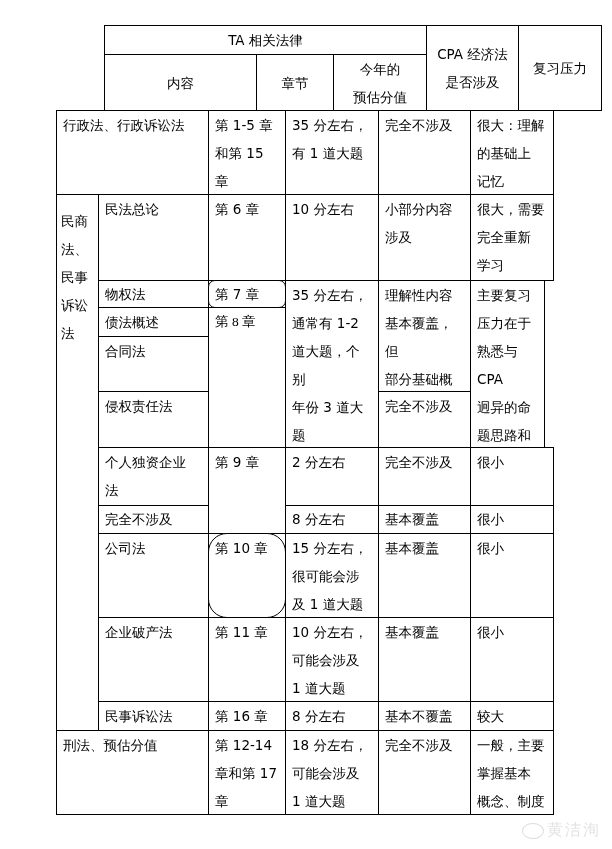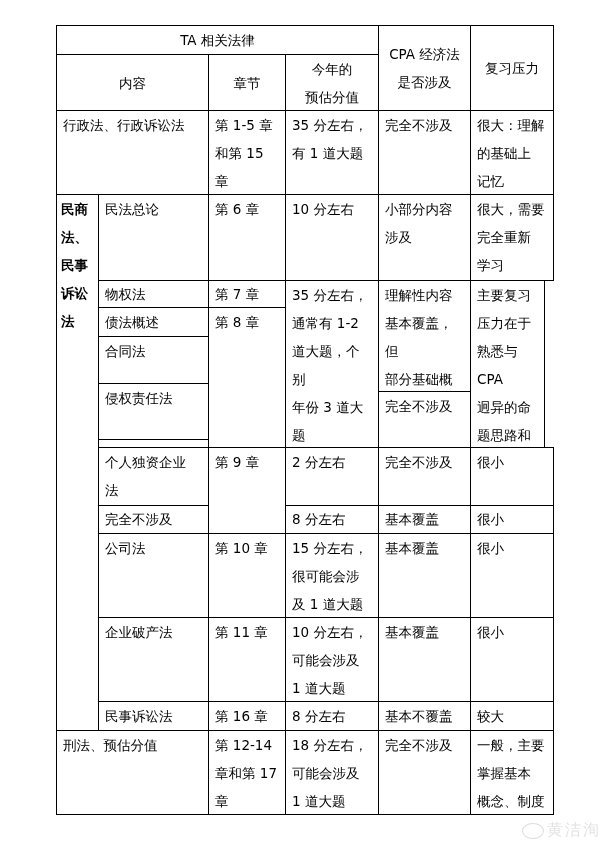--- a/index.html
+++ b/index.html
@@ -1,18 +1,18 @@
 <!DOCTYPE html>
 <html><head>
 <meta charset="utf-8">
 <style>
   html,body{margin:0;padding:0;background:#fff;}
   body{width:612px;height:849px;position:relative;overflow:hidden;font-family:"DejaVu Sans","Liberation Sans",sans-serif;color:#000;}
   .cell{position:absolute;box-sizing:border-box;border:1.5px solid #000;font-size:13.5px;line-height:28px;padding:0 6px;background:#fff;}
-  .cell.center{text-align:center;display:flex;flex-direction:column;justify-content:center;}
+  .cell.center{text-align:center;display:flex;flex-direction:column;justify-content:center;margin-left:48px;}
   .txt{display:block;white-space:pre-line;}
   .watermark{position:absolute;left:522px;top:820px;font-size:16px;color:#e3e3e3;letter-spacing:2px;}
   .wm-icon{display:inline-block;width:20px;height:14px;border:1.5px solid #ddd;border-radius:50%;vertical-align:middle;margin-right:3px;}
 </style>
 </head>
 <body>
 
 <div class="cell center" style="left:56px;top:25px;width:323px;height:30px;">
   <span class="txt">TA 相关法律</span>
 </div>
@@ -47,21 +47,21 @@
 </div>
 <div class="cell" style="left:378px;top:110px;width:93px;height:85px;">
   <span class="txt">完全不涉及</span>
 </div>
 <div class="cell" style="left:470px;top:110px;width:84px;height:85px;">
   <span class="txt">很大：理解
 的基础上
 记忆</span>
 </div>
 
-<div class="cell" style="left:56px;top:194px;width:43px;height:537px;padding:0 4px;font-weight:bold;">
+<div class="cell" style="left:56px;top:194px;width:43px;height:537px;padding:12px 4px;">
   <span class="txt">民商
 法、
 民事
 诉讼
 法</span>
 </div>
 
 <div class="cell" style="left:98px;top:194px;width:111px;height:87px;">
   <span class="txt">民法总论</span>
 </div>
@@ -77,33 +77,33 @@
 </div>
 <div class="cell" style="left:470px;top:194px;width:84px;height:87px;">
   <span class="txt">很大，需要
 完全重新
 学习</span>
 </div>
 
 <div class="cell" style="left:98px;top:280px;width:111px;height:28px;line-height:26px;">
   <span class="txt">物权法</span>
 </div>
-<div class="cell" style="left:208px;top:280px;width:78px;height:28px;line-height:26px;">
+<div class="cell" style="left:208px;top:280px;width:78px;height:28px;line-height:26px;border-radius:7px;">
   <span class="txt">第 7 章</span>
 </div>
 <div class="cell" style="left:98px;top:307px;width:111px;height:48px;">
   <span class="txt">债法概述</span>
 </div>
-<div class="cell" style="left:208px;top:307px;width:78px;height:141px;">
+<div class="cell" style="left:208px;top:307px;width:78px;height:141px;font-family:Liberation Serif, serif;">
   <span class="txt">第 8 章</span>
 </div>
 <div class="cell" style="left:98px;top:336px;width:111px;height:56px;">
   <span class="txt">合同法</span>
 </div>
-<div class="cell" style="left:98px;top:383px;width:111px;height:57px;">
+<div class="cell" style="left:98px;top:391px;width:111px;height:57px;">
   <span class="txt">侵权责任法</span>
 </div>
 <div class="cell" style="left:285px;top:280px;width:94px;height:168px;">
   <span class="txt">35 分左右，
 通常有 1-2
 道大题，个别
 年份 3 道大
 题</span>
 </div>
 <div class="cell" style="left:378px;top:280px;width:93px;height:112px;">
@@ -149,21 +149,21 @@
 <div class="cell" style="left:378px;top:505px;width:93px;height:29px;line-height:27px;">
   <span class="txt">基本覆盖</span>
 </div>
 <div class="cell" style="left:470px;top:505px;width:84px;height:29px;line-height:27px;">
   <span class="txt">很小</span>
 </div>
 
 <div class="cell" style="left:98px;top:533px;width:111px;height:85px;">
   <span class="txt">公司法</span>
 </div>
-<div class="cell" style="left:208px;top:533px;width:78px;height:85px;">
+<div class="cell" style="left:208px;top:533px;width:78px;height:85px;border-radius:19px;">
   <span class="txt">第 10 章</span>
 </div>
 <div class="cell" style="left:285px;top:533px;width:94px;height:85px;">
   <span class="txt">15 分左右，
 很可能会涉
 及 1 道大题</span>
 </div>
 <div class="cell" style="left:378px;top:533px;width:93px;height:85px;">
   <span class="txt">基本覆盖</span>
 </div>

